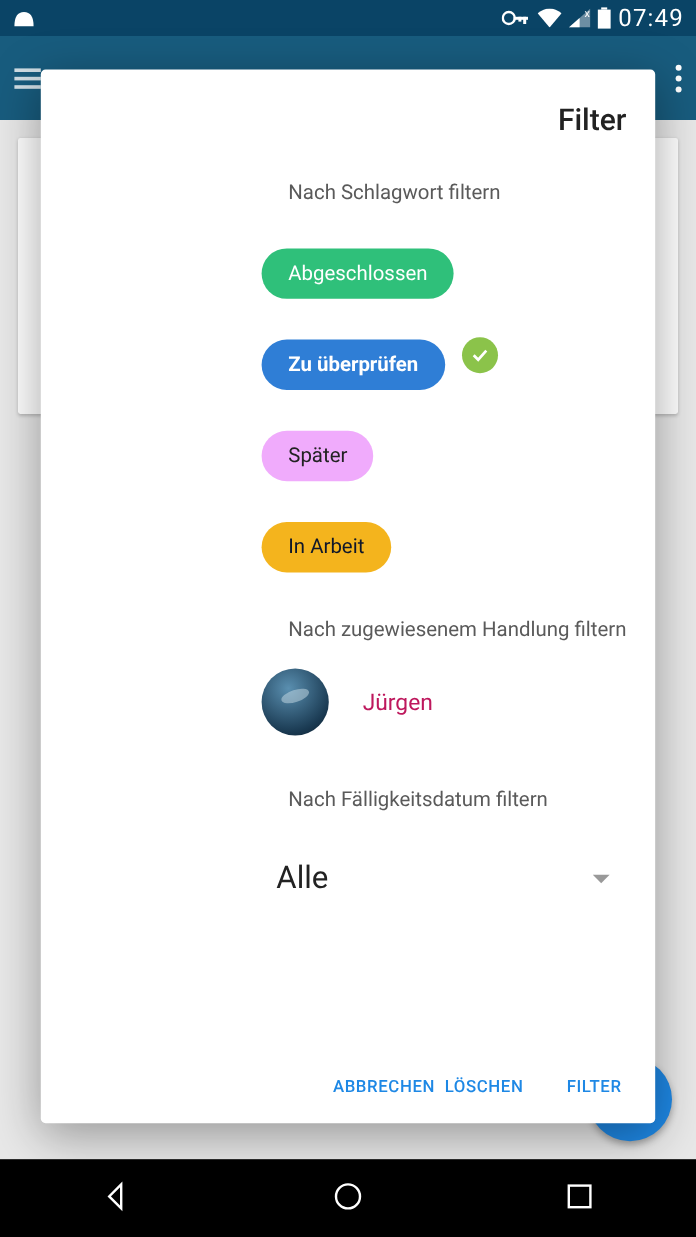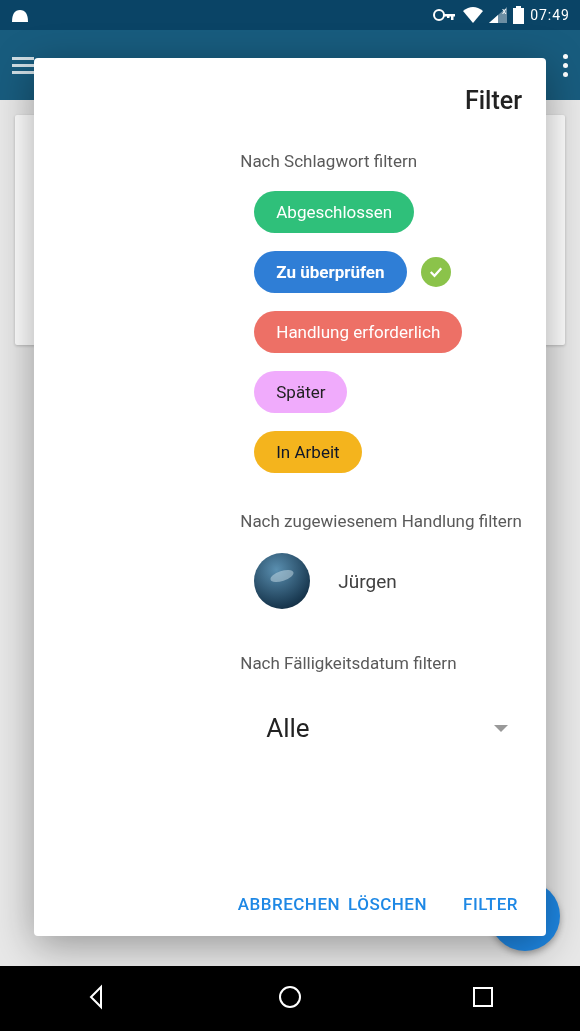--- a/index.html
+++ b/index.html
@@ -2,65 +2,65 @@
 <html><head>
   <meta charset="utf-8">
   <style>
     * { box-sizing: border-box; margin: 0; padding: 0; font-family: Roboto, -apple-system, sans-serif; }
     body { width: 580px; height: 1031px; background: #e8e8e8; position: relative; overflow: hidden; }
     
     .status-bar { height: 30px; background: #0a4466; display: flex; justify-content: space-between; align-items: center; padding: 0 10px; color: #fff; }
     .status-left { display: flex; align-items: center; }
     .status-right { display: flex; align-items: center; gap: 6px; font-size: 18px; letter-spacing: 1px; }
     .vpn-icon { width: 20px; height: 14px; }
-    .status-time { font-weight: 400; font-size: 14px; }
+    .status-time { font-weight: 400; font-size: 20px; }
     
     .app-bar { height: 70px; background: #185c7e; display: flex; align-items: center; padding: 0 12px; color: #fff; }
     .hamburger { display: flex; flex-direction: column; gap: 4px; }
     .hamburger span { width: 22px; height: 3px; background: rgba(255,255,255,0.8); }
     .menu-dots { margin-left: auto; display: flex; flex-direction: column; gap: 4px; }
     .menu-dots span { width: 5px; height: 5px; background: #fff; border-radius: 50%; }
     
     .tab-bar { height: 55px; background: #185c7e; display: flex; align-items: center; padding: 0 20px; color: #fff; font-size: 16px; position: relative; }
     .tab-text { opacity: 0.9; }
     .plus-icon { position: absolute; right: 20px; font-size: 28px; color: #fff; opacity: 0.9; }
     
     .backdrop { position: absolute; top: 100px; left: 0; right: 0; bottom: 65px; background: #e8e8e8; padding: 15px; }
     .back-card { background: #fff; height: 230px; border-radius: 2px; box-shadow: 0 1px 3px rgba(0,0,0,0.2); }
     
     .action-fab { position: absolute; right: 20px; bottom: 80px; width: 70px; height: 70px; background: #1e88e5; border-radius: 50%; box-shadow: 0 3px 6px rgba(0,0,0,0.3); }
     
     .dialog { position: absolute; top: 58px; left: 34px; right: 34px; bottom: 95px; background: #fff; border-radius: 4px; box-shadow: 0 10px 40px rgba(0,0,0,0.35); padding: 28px 24px 14px; display: flex; flex-direction: column; align-items: flex-end; }
     .dialog-title { font-size: 25px; font-weight: 500; color: #222; margin-bottom: 36px; }
     .dialog-body { flex: 1; overflow: hidden; }
-    .section-label { font-size: 17px; color: #5a5a5a; margin-bottom: 20px; }
+    .section-label { font-size: 17px; color: #5a5a5a; margin-bottom: 20px; margin-left: 36px; }
     
     .chips { display: flex; flex-direction: column; align-items: flex-start; gap: 18px; margin-bottom: 38px; padding-left: 14px; }
     .chip-row { display: flex; align-items: center; gap: 14px; }
-    .chip { padding: 11px 22px; border-radius: 24px; font-size: 17px; color: #fff; cursor: pointer; }
+    .chip { padding: 11px 22px; border-radius: 24px; font-size: 17px; color: #fff; cursor: pointer; margin-top: 16px; }
     .chip.green { background: #2fc07a; }
     .chip.blue { background: #2f7ed6; font-weight: bold; }
     .chip.salmon { background: #ed7066; }
     .chip.yellow { background: #f0abfc; color: #222; }
     .chip.orange { background: #f4b41d; color: #0f172a; }
     .check-badge { width: 30px; height: 30px; background: #8bc34a; border-radius: 50%; display: flex; align-items: center; justify-content: center; }
     .check-badge svg { width: 18px; height: 18px; }
     
     .user-row { display: flex; align-items: center; gap: 28px; padding-left: 14px; margin-bottom: 44px; margin-top: 22px; }
     .avatar { width: 56px; height: 56px; border-radius: 50%; background: radial-gradient(circle at 40% 30%, #5a8fb0 0%, #1a3a52 70%, #0a1a28 100%); position: relative; overflow: hidden; }
     .avatar::after { content: ""; position: absolute; top: 18px; left: 16px; width: 24px; height: 10px; background: rgba(200,220,230,0.5); border-radius: 50%; transform: rotate(-18deg); }
-    .user-name { font-size: 19px; color: #404040; }
+    .user-name { font-size: 19px; color: #be185d; }
     
     .dropdown { display: flex; align-items: center; justify-content: space-between; padding: 20px 14px 10px; margin-top: 6px; cursor: pointer; }
     .dropdown-value { font-size: 26px; color: #222; padding-left: 12px; }
     .dropdown-arrow { width: 0; height: 0; border-left: 7px solid transparent; border-right: 7px solid transparent; border-top: 7px solid #999; }
     
     .dialog-actions { display: flex; justify-content: space-between; align-items: center; padding-top: 24px; }
     .actions-right { display: flex; gap: 28px; }
-    .dialog-btn { background: none; border: none; color: #1e88e5; font-size: 17px; font-weight: 500; letter-spacing: 0.5px; cursor: pointer; padding: 8px 4px; }
+    .dialog-btn { background: none; border: none; color: #1e88e5; font-size: 14px; font-weight: 500; letter-spacing: 0.5px; cursor: pointer; padding: 8px 4px; }
     
     .nav-bar { position: absolute; bottom: 0; left: 0; right: 0; height: 65px; background: #000; display: flex; align-items: center; justify-content: space-around; }
     .nav-btn svg { width: 28px; height: 28px; }
   </style>
 </head>
 <body>
 
 <div class="status-bar">
   <div class="status-left">
     <svg class="vpn-icon" viewBox="0 0 20 14">
@@ -125,23 +125,20 @@
       </div>
       <div class="chip-row">
         <div class="chip blue">Zu überprüfen</div>
         <div class="check-badge">
           <svg viewBox="0 0 24 24">
               <path fill="none" stroke="#fff" stroke-width="3" d="M5 12 L10 17 L19 7"></path>
             </svg>
         </div>
       </div>
       <div class="chip-row">
-        <div class="chip salmon">Handlung erforderlich</div>
-      </div>
-      <div class="chip-row">
         <div class="chip yellow">Später</div>
       </div>
       <div class="chip-row">
         <div class="chip orange">In Arbeit</div>
       </div>
     </div>
 
     <div class="section-label">Nach zugewiesenem Handlung filtern</div>
     <div class="user-row">
       <div class="avatar"></div>

